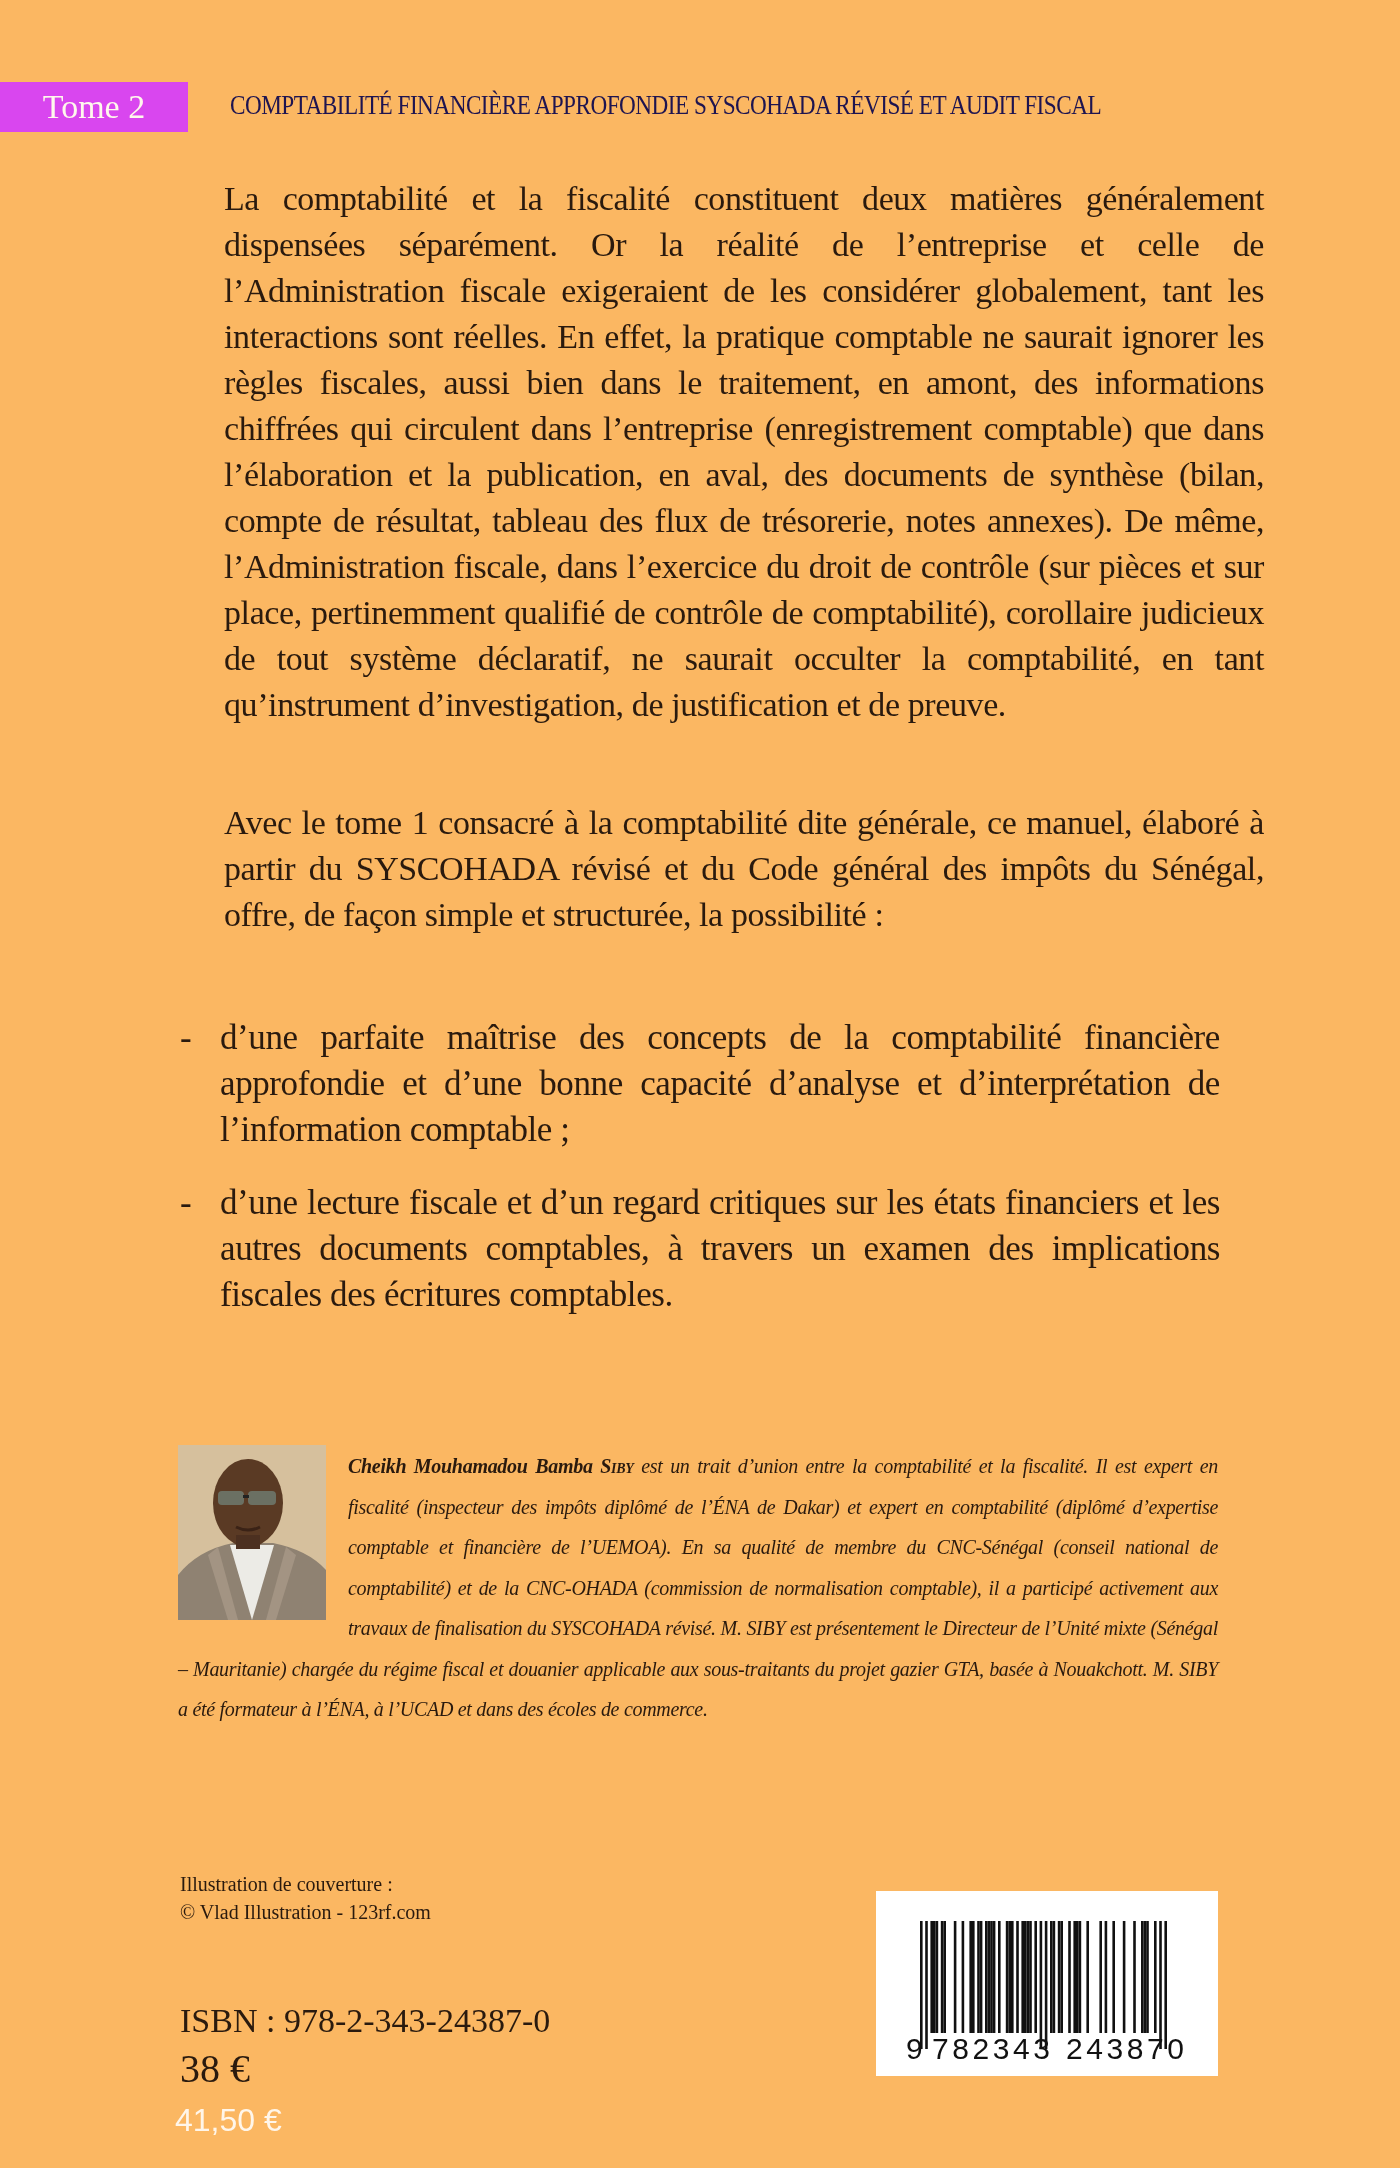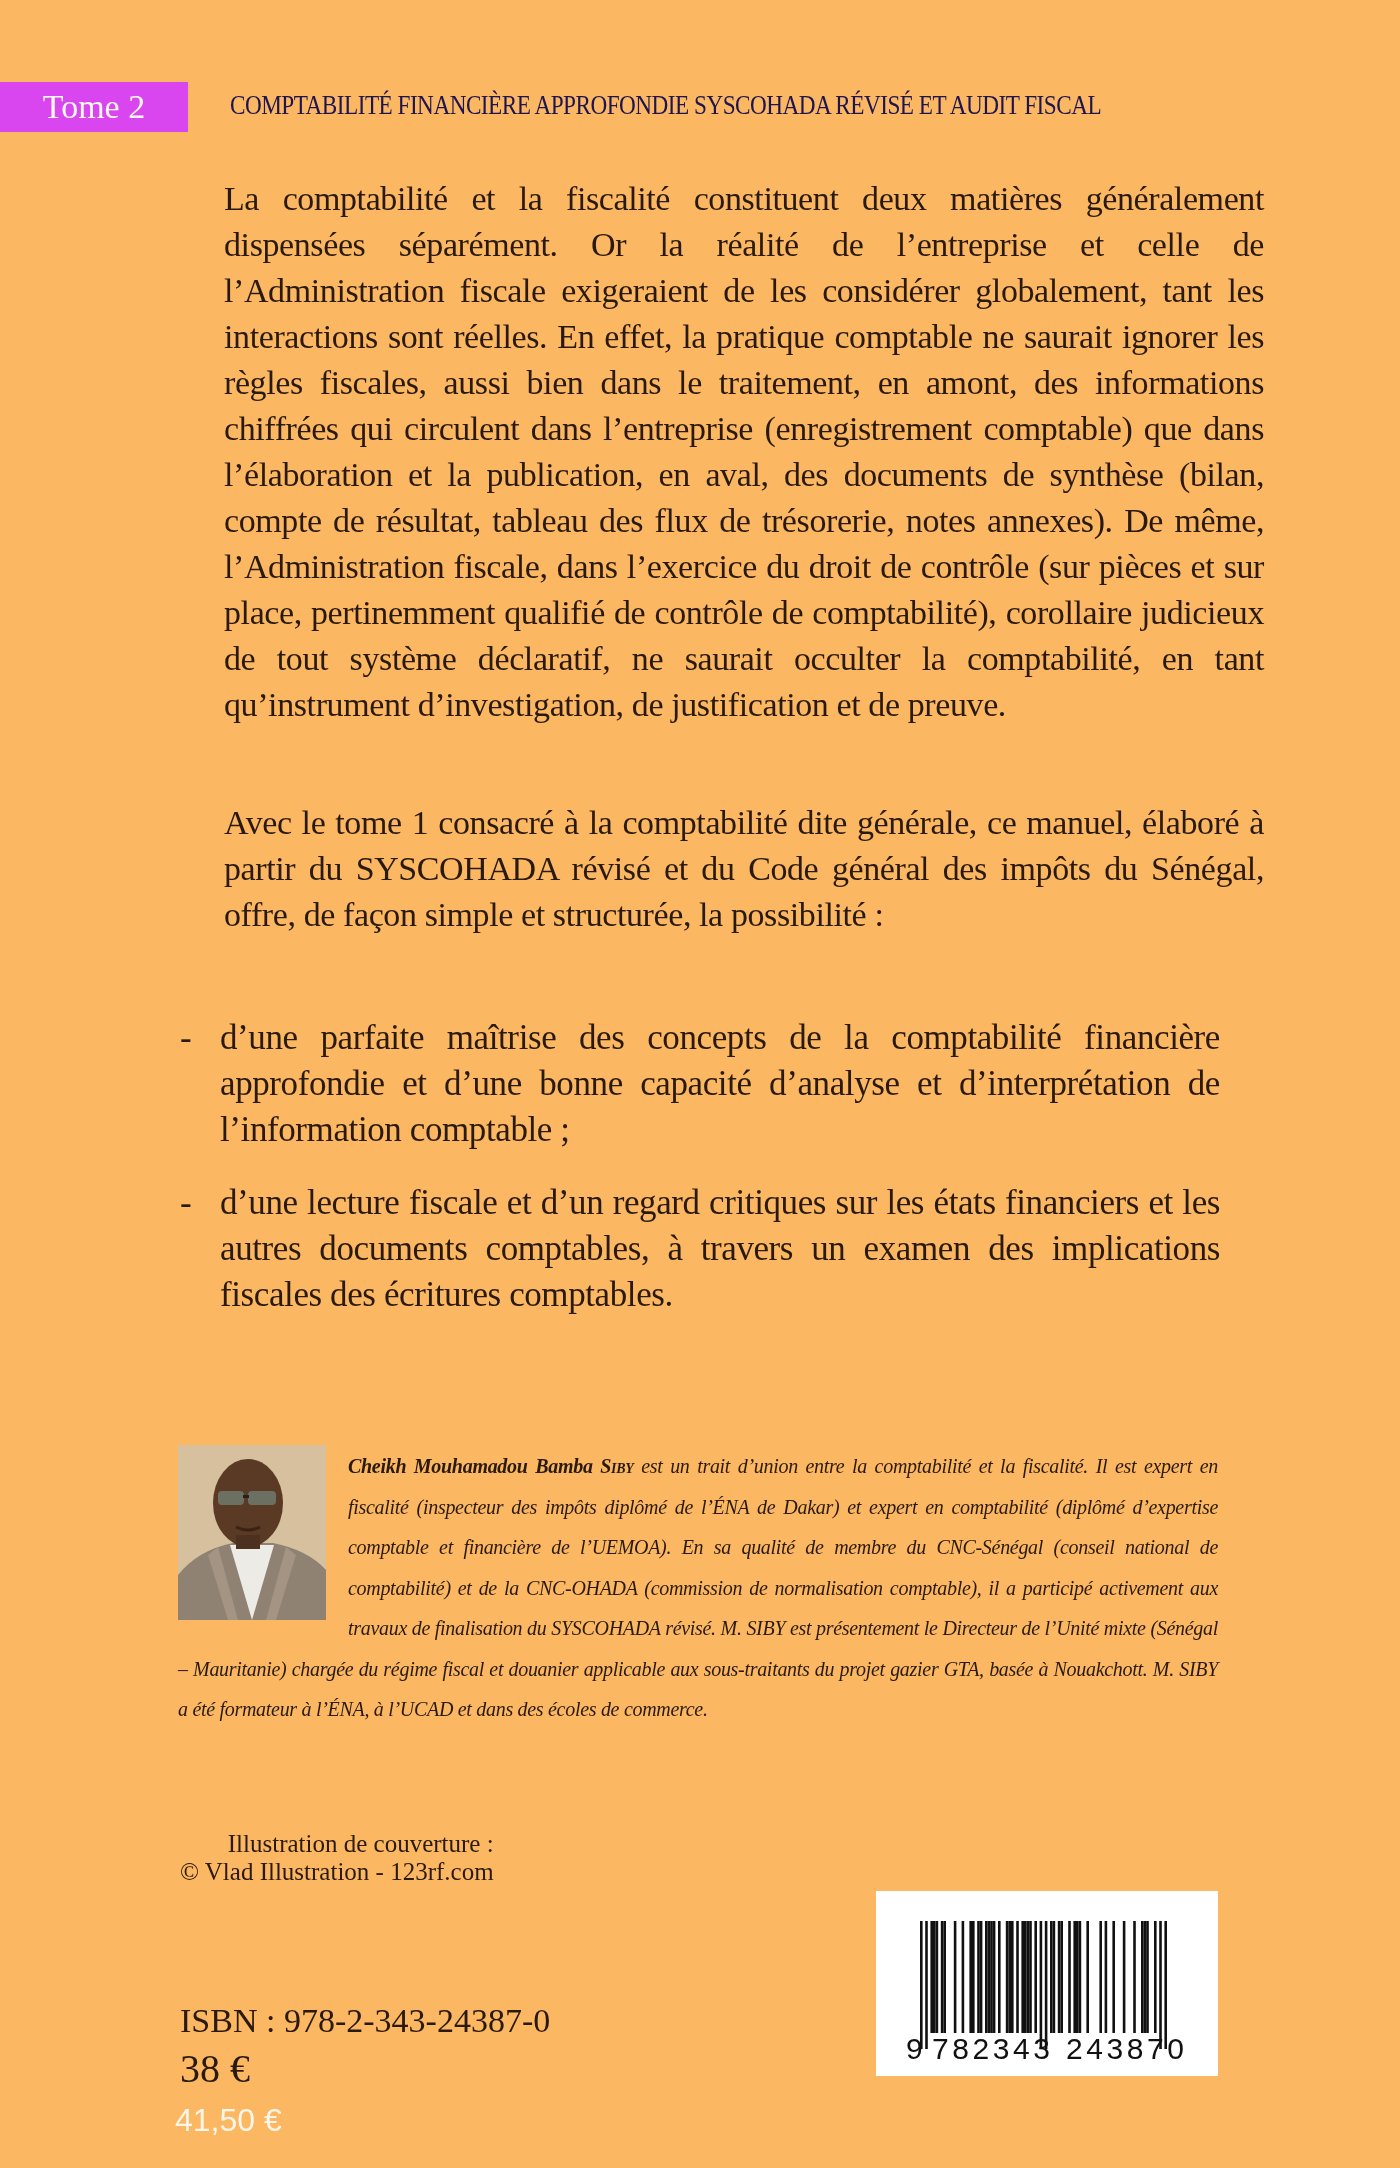--- a/index.html
+++ b/index.html
@@ -43,22 +43,22 @@
   .bio {
     position:absolute; left:178px; top:1446px; width:1040px;
     font-size:20px; line-height:40.5px; font-style:italic; text-align:justify;
     letter-spacing:-0.3px;
     font-family:Liberation Serif, serif;
   }
   .bio .float-spacer { float:left; width:170px; height:200px; }
   .bio .author-name { font-weight:bold; }
   .bio .sc { font-variant:small-caps; }
   .credits {
-    position:absolute; left:180px; top:1830px;
-    font-size:25px; line-height:28px;text-align:right;
+    position:absolute; left:180px; top:1870px;
+    font-size:20px; line-height:28px;
   }
   .isbn { position:absolute; left:180px; top:2002px; font-size:34px; }
   .price-eur { position:absolute; left:180px; top:2045px; font-size:40px; }
   .price-alt {
     position:absolute; left:175px; top:2102px; font-size:32px; color:#fff6ea;
     font-family:"Liberation Sans", sans-serif;
   }
   .barcode-box {
     position:absolute; left:876px; top:1891px; width:342px; height:185px;
     background:#ffffff;

